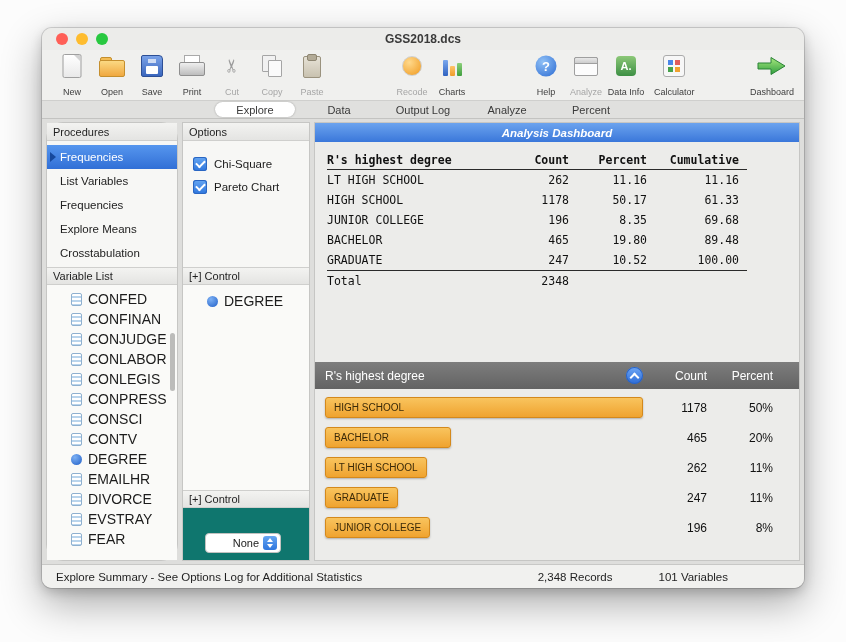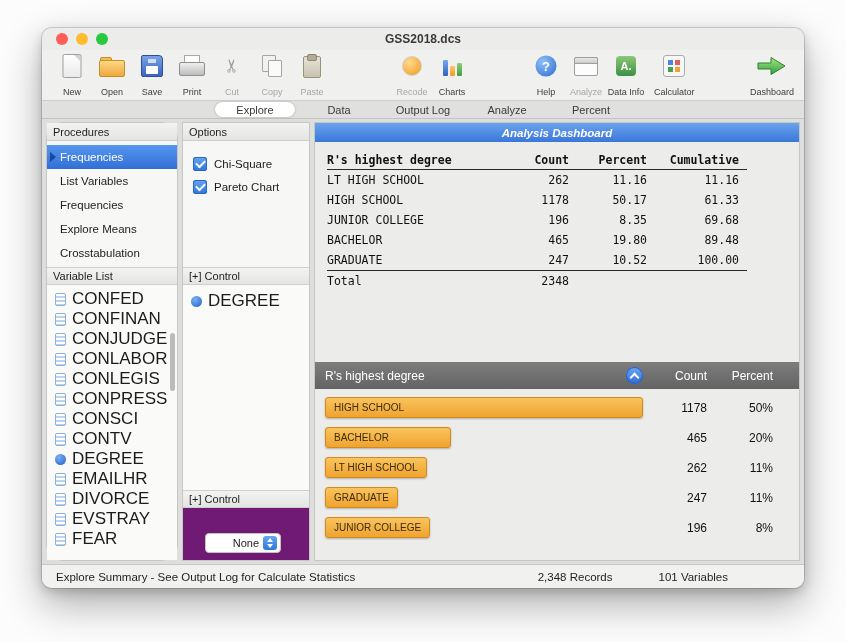--- a/index.html
+++ b/index.html
@@ -71,36 +71,36 @@
     border-bottom:1px solid #cfcfcd; font-size:11px; color:#1f1f1f; display:flex; align-items:center; padding-left:6px; }
   .pane-header.mid-border { border-top:1px solid #cfcfcd; }
 
   .proc-list { height:126px; padding-top:4px; flex:0 0 auto; }
   .proc-item { height:24px; display:flex; align-items:center; padding-left:13px; font-size:11.5px; color:#222; position:relative; }
   .proc-item.selected { background:linear-gradient(#5696ee,#316fd6); color:#fff; }
   .proc-item.selected::before { content:""; position:absolute; left:3px; top:50%; transform:translateY(-50%);
     border-left:6px solid #16489c; border-top:5px solid transparent; border-bottom:5px solid transparent; }
 
   .varlist { flex:1; overflow:hidden; position:relative; background:#fafaf8; padding-top:4px; }
-  .var-item { height:20px; display:flex; align-items:center; gap:6px; padding-left:8px; font-size:17px; color:#1c1c1c; }
+  .var-item { height:20px; display:flex; align-items:center; gap:6px; padding-left:24px; font-size:14px; color:#1c1c1c; }
   .var-icon { width:11px; height:13px; border:1px solid #8fb0cf; border-radius:2px; flex:0 0 auto;
     background:repeating-linear-gradient(to bottom,#ffffff 0 2px,#b9d4ec 2px 4px); }
   .var-icon.dot { width:11px; height:11px; border:none; border-radius:50%;
     background:radial-gradient(circle at 35% 30%,#7cb0f4,#2160c8); }
   .scroll-thumb { position:absolute; right:2px; top:48px; width:5px; height:58px; background:#bcbcba; border-radius:3px; }
 
   .options-body { height:126px; padding:16px 0 0 10px; display:flex; flex-direction:column; gap:9px; flex:0 0 auto; }
   .check-row { display:flex; align-items:center; gap:7px; font-size:11.5px; color:#1c1c1c; }
   .checkbox { width:14px; height:14px; border-radius:3px; background:linear-gradient(#66a6f2,#2e76dd);
     box-shadow:inset 0 0 0 1px #2a66c2; position:relative; flex:0 0 auto; }
   .checkbox::after { content:""; position:absolute; left:3px; top:3px; width:7px; height:4px;
     border-left:2px solid #fff; border-bottom:2px solid #fff; transform:rotate(-45deg); }
 
   .analyze-body { flex:1; background:#fafaf8; padding-top:6px; min-height:0; }
-  .control-body { height:52px; flex:0 0 auto; background:#701a75; position:relative; }
+  .control-body { height:52px; flex:0 0 auto; background:#0f766e; position:relative; }
   .dropdown { position:absolute; left:22px; bottom:7px; width:76px; height:20px; background:#fff;
     border:1px solid #c2c2c0; border-radius:4px; display:flex; align-items:center; justify-content:flex-end;
     gap:4px; padding-right:3px; font-size:11px; color:#222; }
   .dd-btn { width:14px; height:14px; border-radius:3px; background:linear-gradient(#66a6f2,#2e76dd); position:relative; }
   .dd-btn::before { content:""; position:absolute; left:4px; top:2px; border-left:3px solid transparent; border-right:3px solid transparent; border-bottom:4px solid #fff; }
   .dd-btn::after  { content:""; position:absolute; left:4px; bottom:2px; border-left:3px solid transparent; border-right:3px solid transparent; border-top:4px solid #fff; }
 
   
   .dash-header { height:19px; flex:0 0 auto; background:linear-gradient(#6ba3ee,#3a77da); color:#fff;
     font-size:11.5px; font-weight:bold; display:flex; align-items:center; justify-content:center;font-style:italic; }
@@ -431,19 +431,19 @@
               </div>
               <span class="bar-count">196</span>
               <span class="bar-pct">8%</span>
             </div>
           </div>
         </div>
       </div>
     </div>
 
     <div class="statusbar">
-      <span class="status-left">Explore Summary - See Output Log for Calculate Statistics</span>
+      <span class="status-left">Explore Summary - See Options Log for Additional Statistics</span>
       <span class="status-records">2,348 Records</span>
       <span>101 Variables</span>
     </div>
 
   </div>
 </div>
 
 </body></html>

